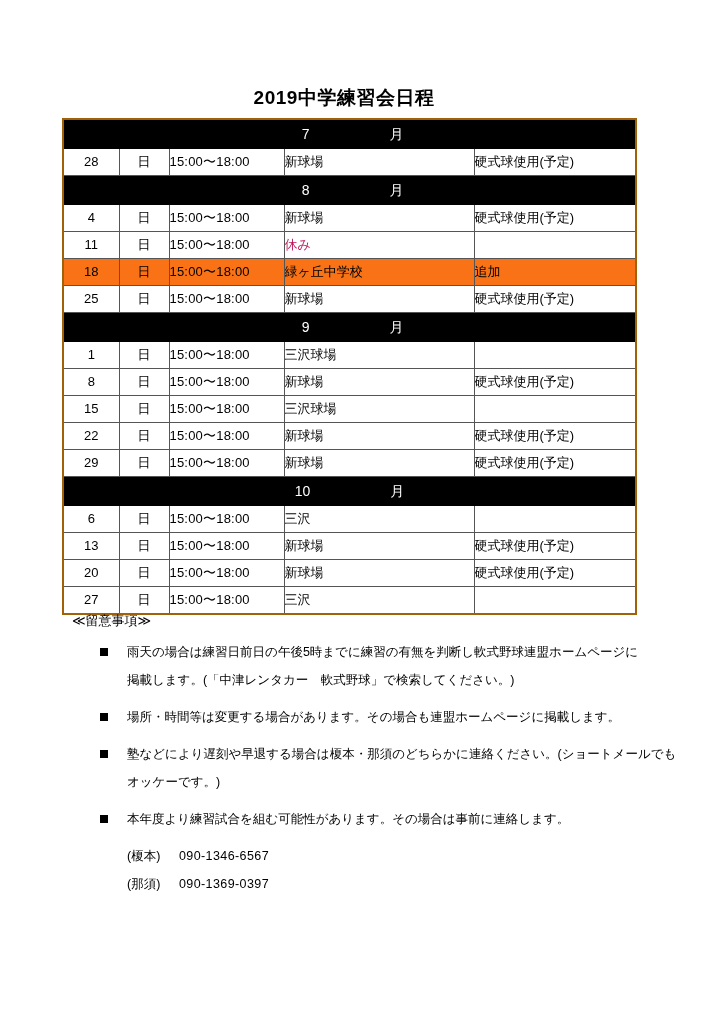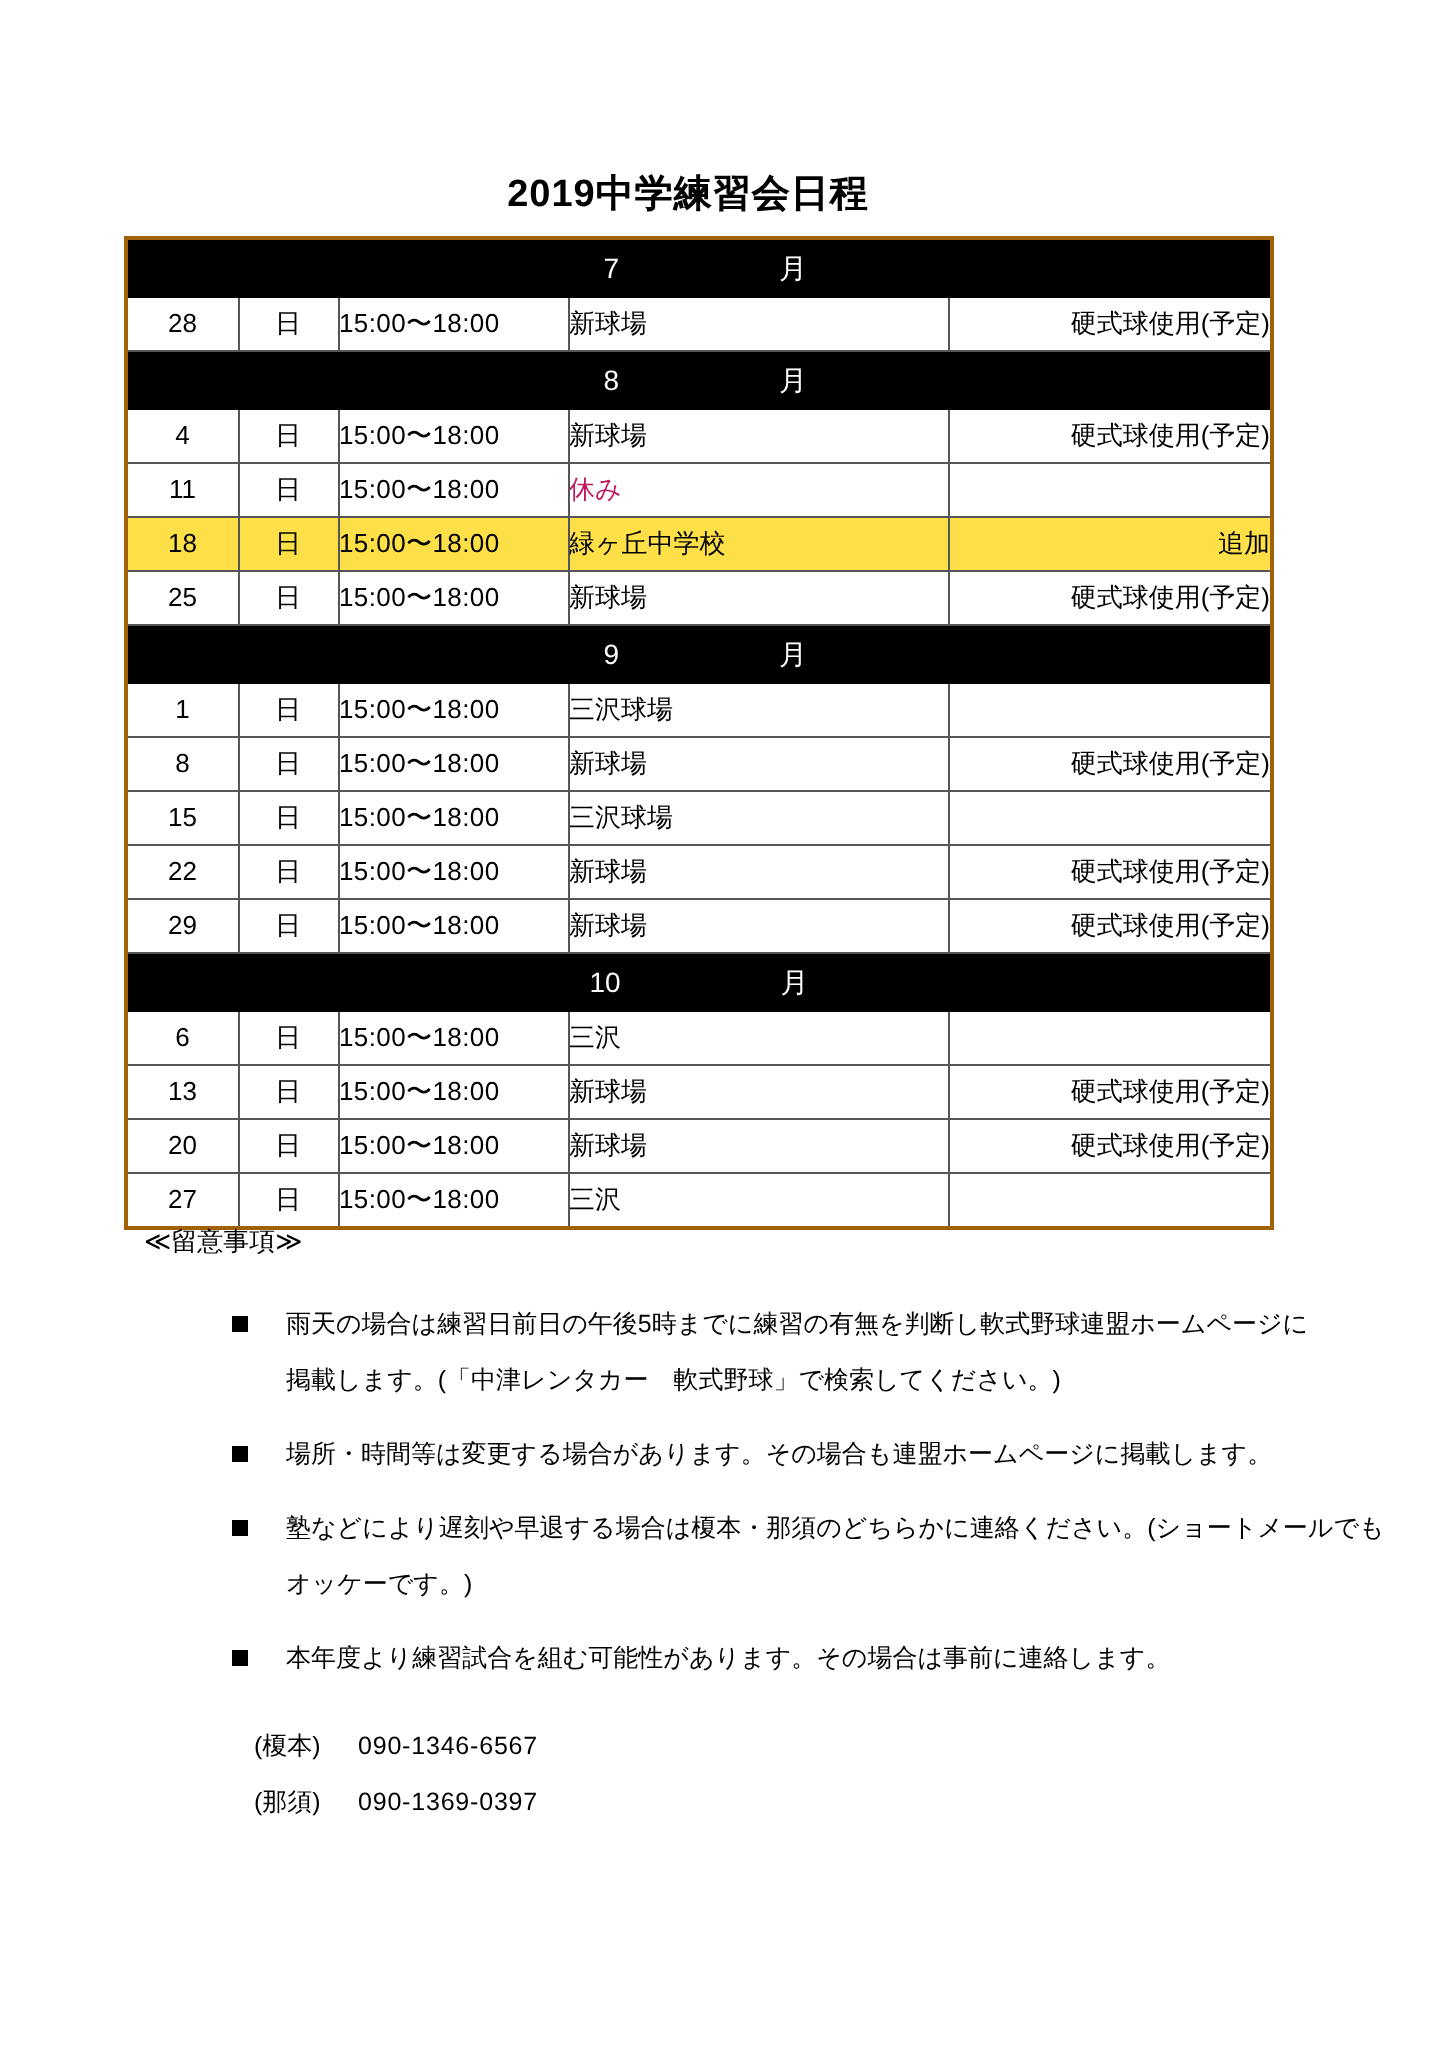--- a/index.html
+++ b/index.html
@@ -67,21 +67,21 @@
   col.c-date  { width: 56px; }
   col.c-day   { width: 50px; }
   col.c-time  { width: 115px; }
   col.c-place { width: 190px; }
   col.c-note  { width: 162px; }
 
   td.cell-date  { text-align: center; margin-left: 16px; }
   td.cell-day   { text-align: center; }
   td.cell-time  { letter-spacing: 0.2px; }
   td.cell-place { text-align: left; padding-left: 6px; }
-  td.cell-note  { text-align: right; padding-left: 6px; font-size: 12px; }
+  td.cell-note  { text-align: left; padding-left: 6px; font-size: 12px; }
 
   
   tr.month-row td {
     background: #000000;
     color: #ffffff;
     border: 1px solid #000000;
     height: 28px;
     line-height: 28px;
     text-align: center;
     font-size: 14px;
@@ -96,21 +96,21 @@
     min-width: 14px;
     text-align: right;
   }
   .month-kanji {
     display: inline-block;
     margin-left: 80px;
   }
 
   
   tr.row-highlight td {
-    background: #fde047;
+    background: #f97316;
   }
   
   .txt-rest {
     color: #be185d;
   }
 
   
   .notes {
     position: absolute;
     left: 72px;
@@ -119,21 +119,21 @@
   }
   .notes-heading {
     font-size: 13px;
     line-height: 22px;
     font-weight: 400;
     margin: 0 0 6px 0;
     white-space: nowrap;
   }
   ul.note-list {
     list-style: none;
-    margin: 16px;
+    margin: 0;
     padding: 0;
   }
   ul.note-list > li {
     position: relative;
     padding-left: 55px;
     margin-bottom: 9px;
     font-size: 12.5px;
     line-height: 28px;
   }
   ul.note-list > li .bullet {

